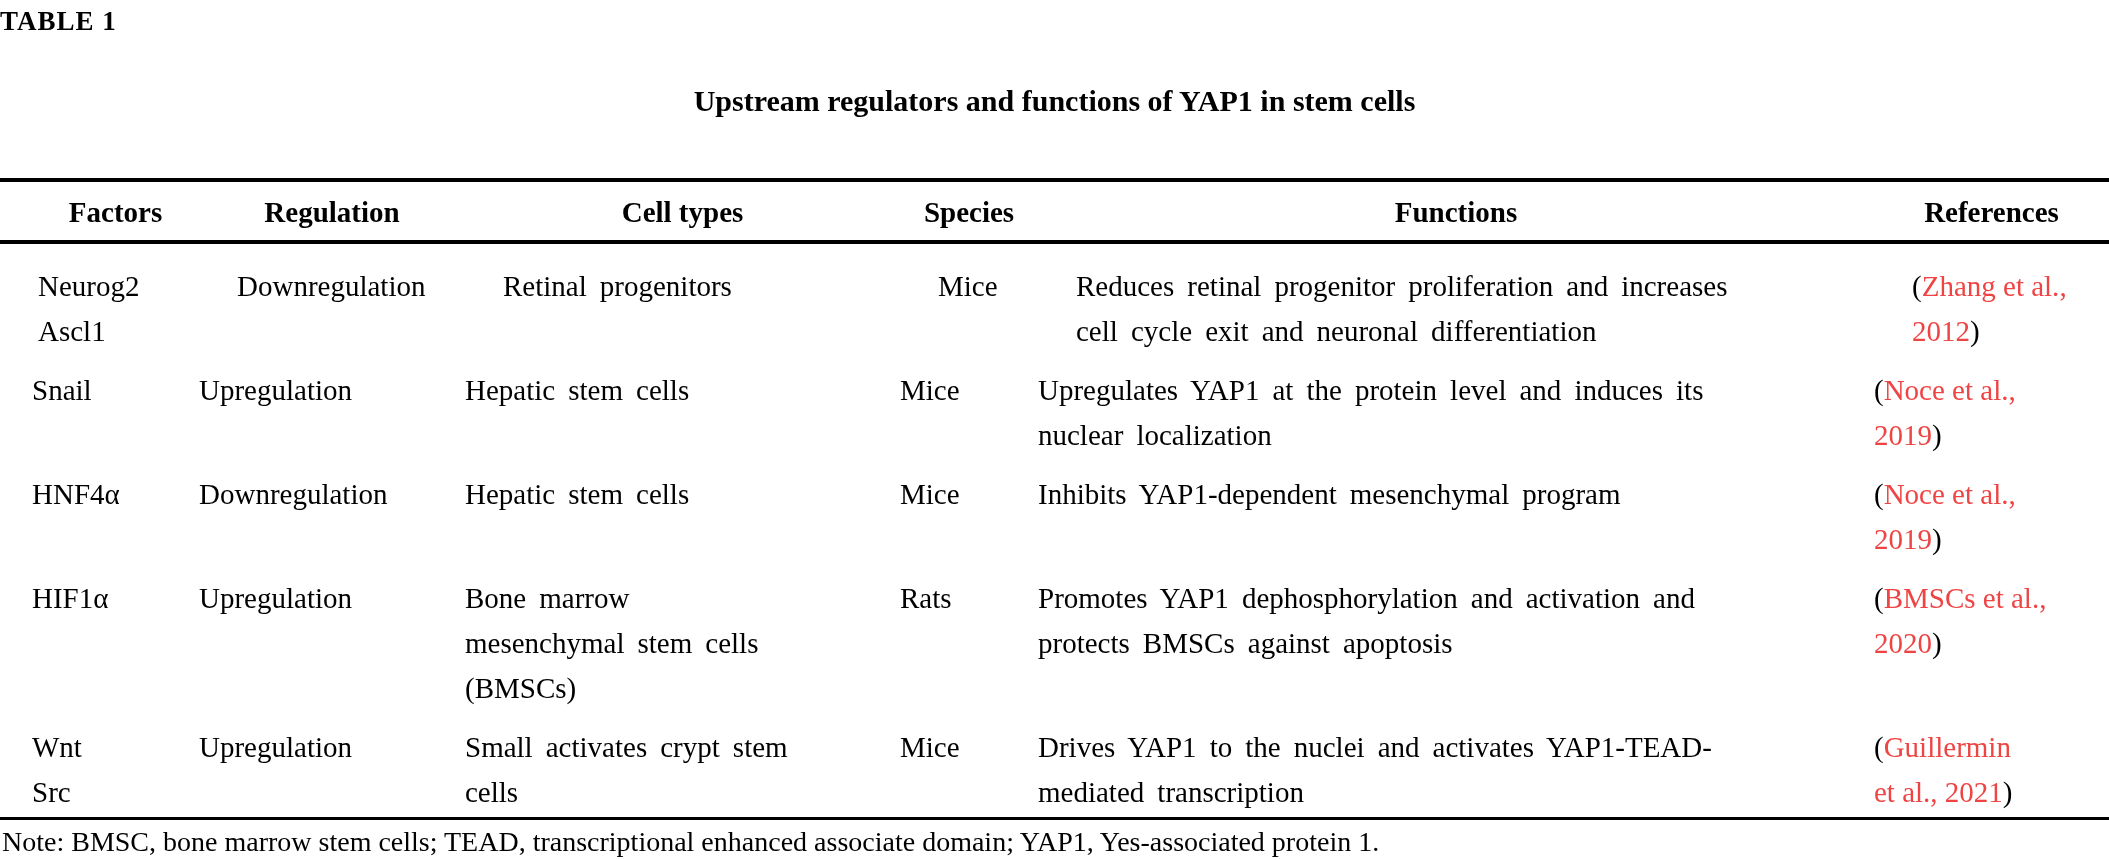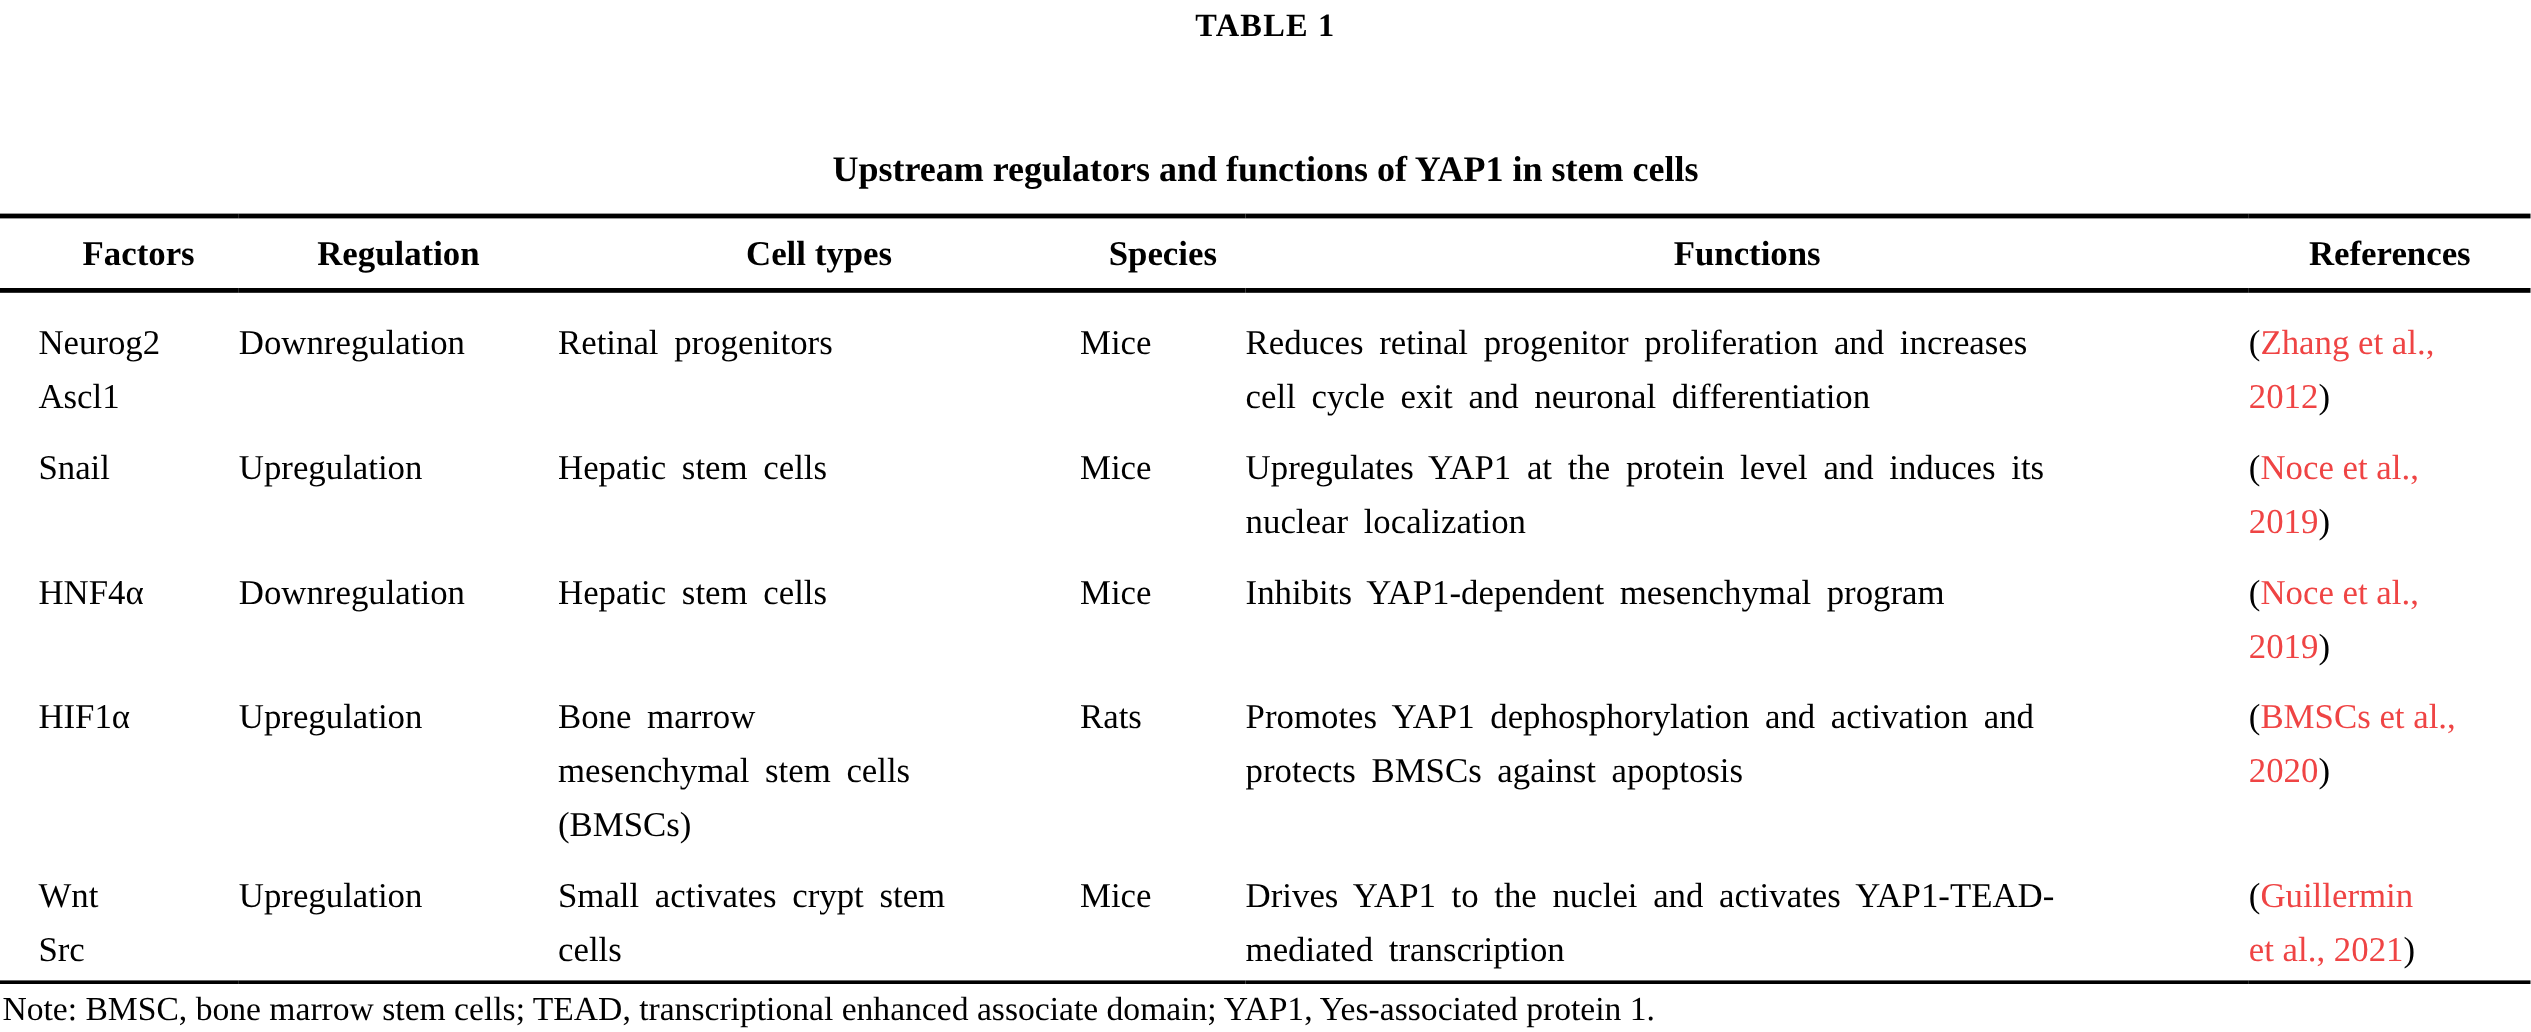--- a/index.html
+++ b/index.html
@@ -7,27 +7,26 @@
     position: relative;
     width: 2109px;
     height: 860px;
     background: #ffffff;
     font-family: "Liberation Serif", "DejaVu Serif", serif;
     color: #000000;
     overflow: hidden;
   }
   .table-label {
     padding-top: 6px;
-    text-align: center;
     font-weight: bold;
     font-size: 27px;
     letter-spacing: 1px;
   }
   .table-title {
-    margin-top: 88px;
+    margin-top: 47px;
     text-align: center;
     font-weight: bold;
     font-size: 30px;
   }
   table.data-table {
     position: absolute;
     top: 178px;
     left: 0;
     width: 2109px;
     border-collapse: collapse;
@@ -52,21 +51,21 @@
     vertical-align: bottom;
   }
   thead th.first, tbody td.first { padding-left: 32px; }
 
   tbody td {
     vertical-align: top;
     font-size: 29px;
     line-height: 45px;
     padding: 0 10px 14px 0;
   }
-  tbody tr:first-child td { padding-top: 20px; }
+  tbody tr:first-child td { padding-top: 20px; padding-left: 38px; }
   tbody tr:last-child td  { padding-bottom: 2px; }
 
   .multiline { white-space: pre-line; }
   .cell-functions, .cell-celltypes { word-spacing: 0.2em; }
 
   .ref-line { line-height: 45px; }
   .ref-link { color: #ef4444; }
   .etal { }
   .paren { color: #000000; }
 

